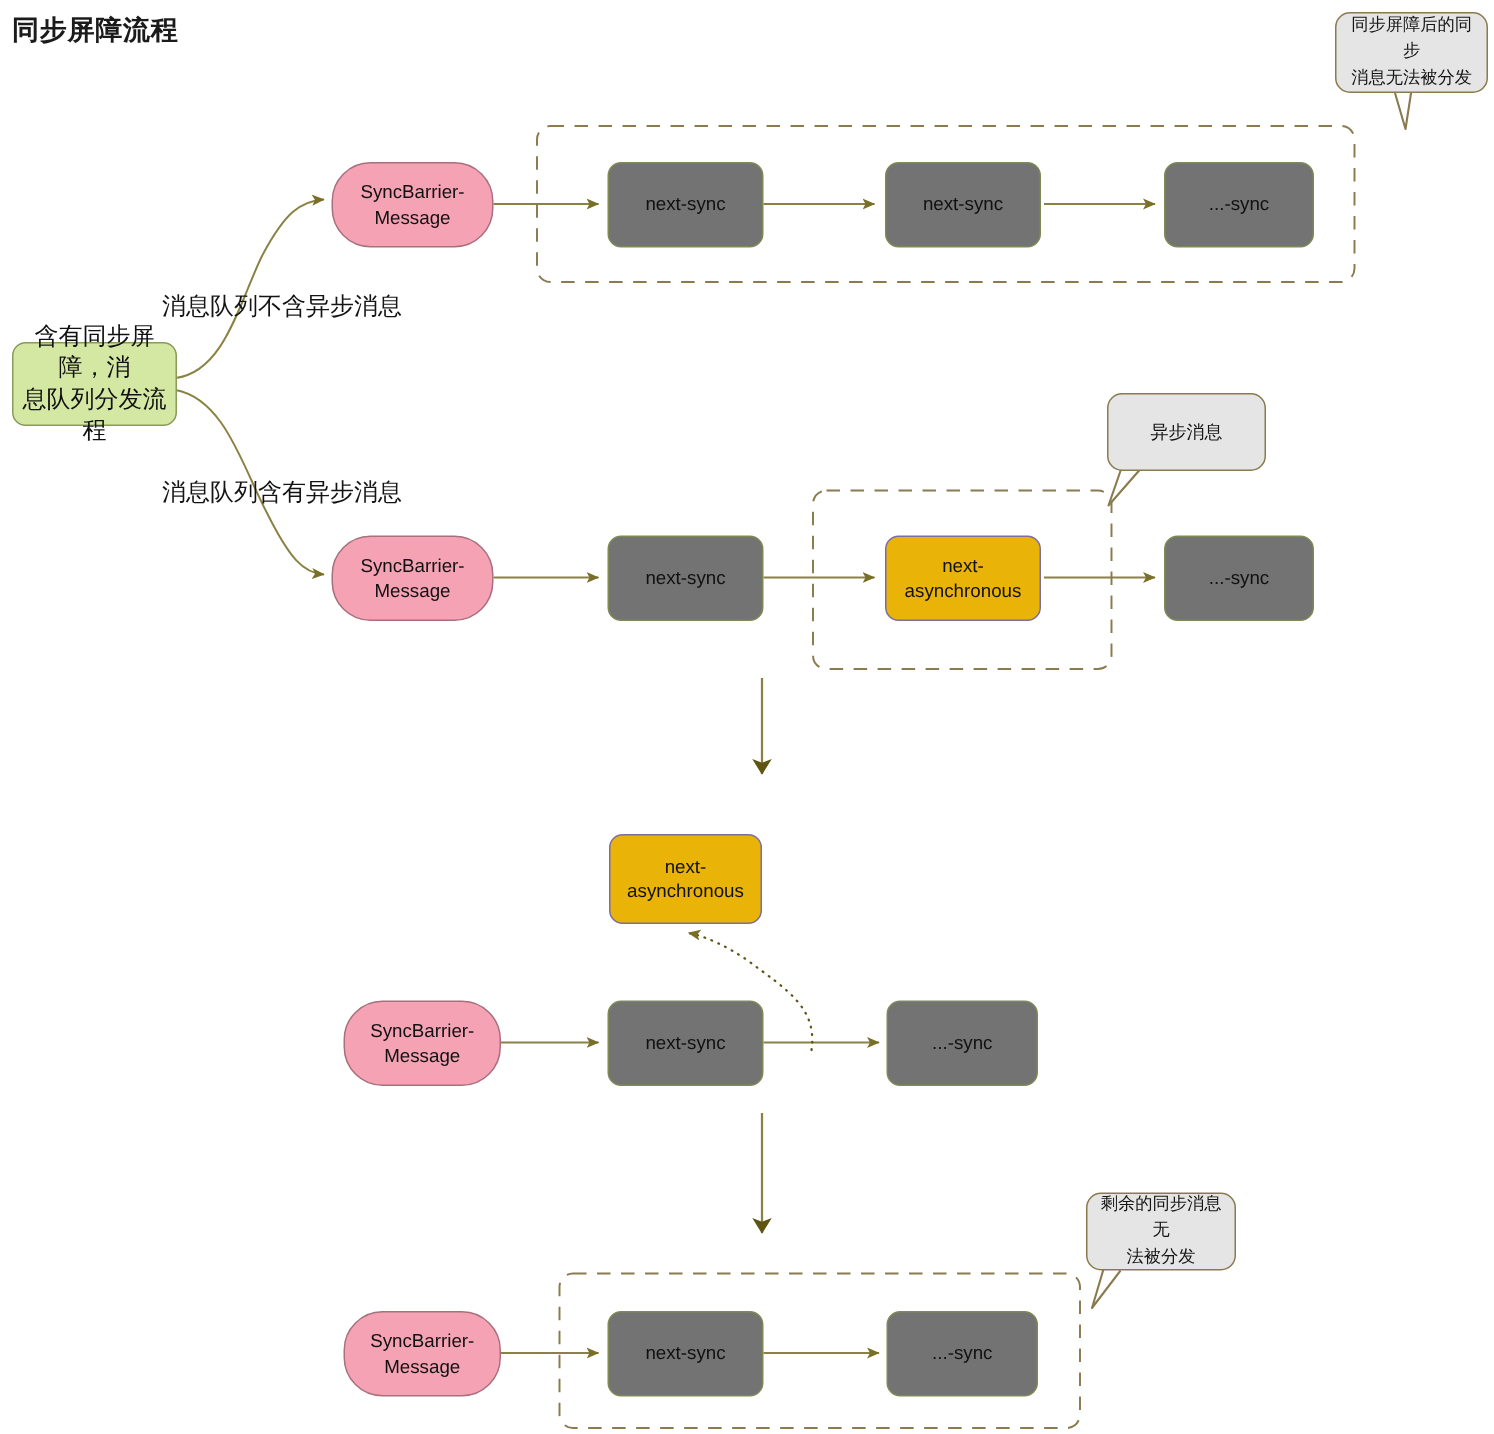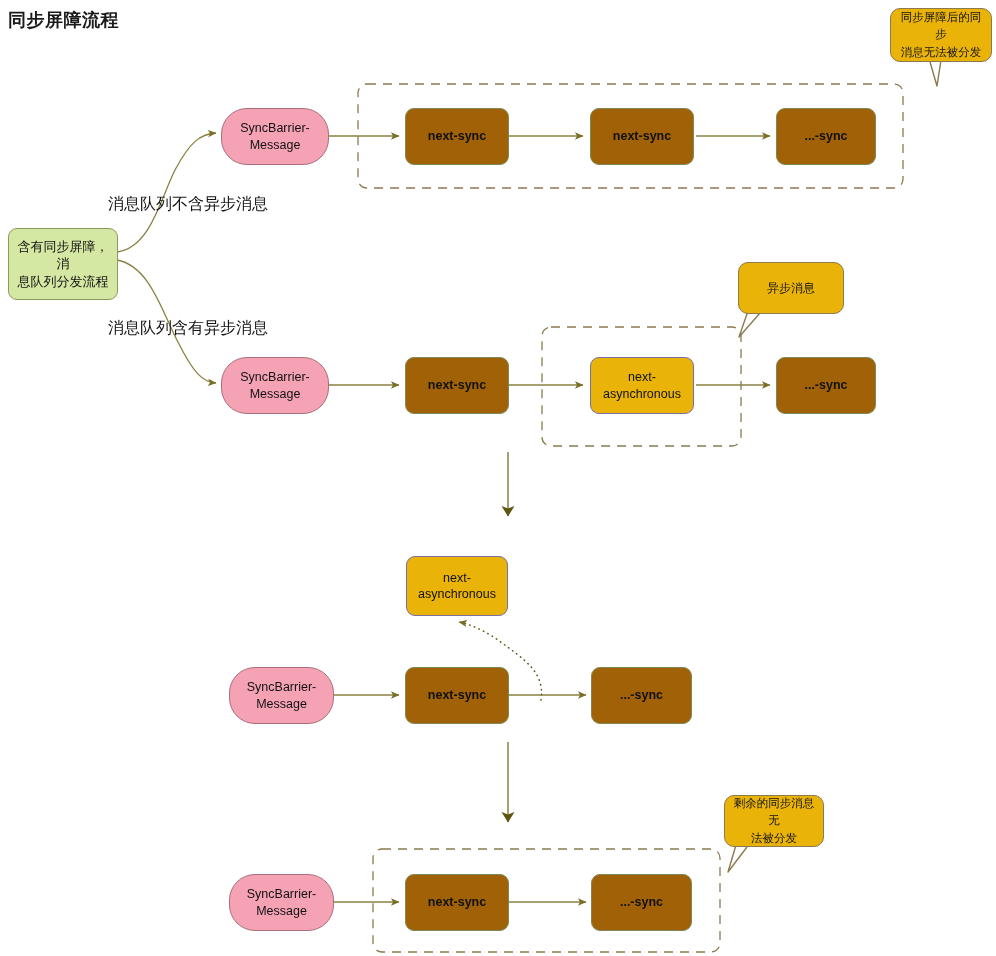--- a/index.html
+++ b/index.html
@@ -39,36 +39,36 @@
     align-items: center;
     justify-content: center;
     text-align: center;
     line-height: 1.32;
     color: #111111;
     font-size: 12.5px;
     padding: 2px 4px;
     white-space: pre-line;
   }
   .node.pink   { background: #f5a3b4; border-color: #a8707c; border-radius: 26px; }
-  .node.cyan   { background: #a16207; border-color: #7d8a55; font-weight: bold; }
+  .node.cyan   { background: #737373; border-color: #7d8a55; }
   .node.purple { background: #eab308; border-color: #7a6fa0; }
   .node.green  { background: #d5e8a3; border-color: #8a9a5b; }
 
   .edge-label {
     position: absolute;
     font-size: 16px;
     color: #141414;
     white-space: nowrap;
   }
   .callout {
     position: absolute;
     box-sizing: border-box;
     border: 1.4px solid #8a7a4e;
     border-radius: 10px;
-    background: #eab308;
+    background: #e5e5e5;
     color: #141414;
     font-size: 11.5px;
     line-height: 1.5;
     display: flex;
     align-items: center;
     justify-content: center;
     text-align: center;
     padding: 0 8px;
     white-space: pre-line;
   }
@@ -124,21 +124,21 @@
       <rect x="358" y="84" width="545" height="104" rx="9" stroke="#8a7a4e" stroke-width="1.3" stroke-dasharray="9 7"></rect>
       <rect x="542" y="327" width="199" height="119" rx="9" stroke="#8a7a4e" stroke-width="1.3" stroke-dasharray="9 7"></rect>
       <rect x="373" y="849" width="347" height="103" rx="9" stroke="#8a7a4e" stroke-width="1.3" stroke-dasharray="9 7"></rect>
 
       <path d="M941,60 L937,86 L930,62" stroke="#8a7a4e" stroke-width="1.4" fill="#ffffff" stroke-linejoin="round"></path>
       <path d="M760,313 L739,337 L748,311" stroke="#8a7a4e" stroke-width="1.4" fill="#ffffff" stroke-linejoin="round"></path>
       <path d="M747,847 L728,872 L736,845" stroke="#8a7a4e" stroke-width="1.4" fill="#ffffff" stroke-linejoin="round"></path>
     </g>
   </svg>
 
-  <div class="node green" style="left:8px; top:228px; width:110px; height:72px; font-size:13px;">含有同步屏障，消
+  <div class="node green" style="left:8px; top:228px; width:110px; height:56px; font-size:16px;">含有同步屏障，消
 息队列分发流程</div>
 
   <div class="edge-label" style="left:108px; top:194px;">消息队列不含异步消息</div>
   <div class="edge-label" style="left:108px; top:318px;">消息队列含有异步消息</div>
 
   <div class="node pink" style="left:221px; top:108px; width:108px; height:57px;">SyncBarrier-
 Message</div>
   <div class="node cyan" style="left:405px; top:108px; width:104px; height:57px;">next-sync</div>
   <div class="node cyan" style="left:590px; top:108px; width:104px; height:57px;">next-sync</div>
   <div class="node cyan" style="left:776px; top:108px; width:100px; height:57px;">...-sync</div>

